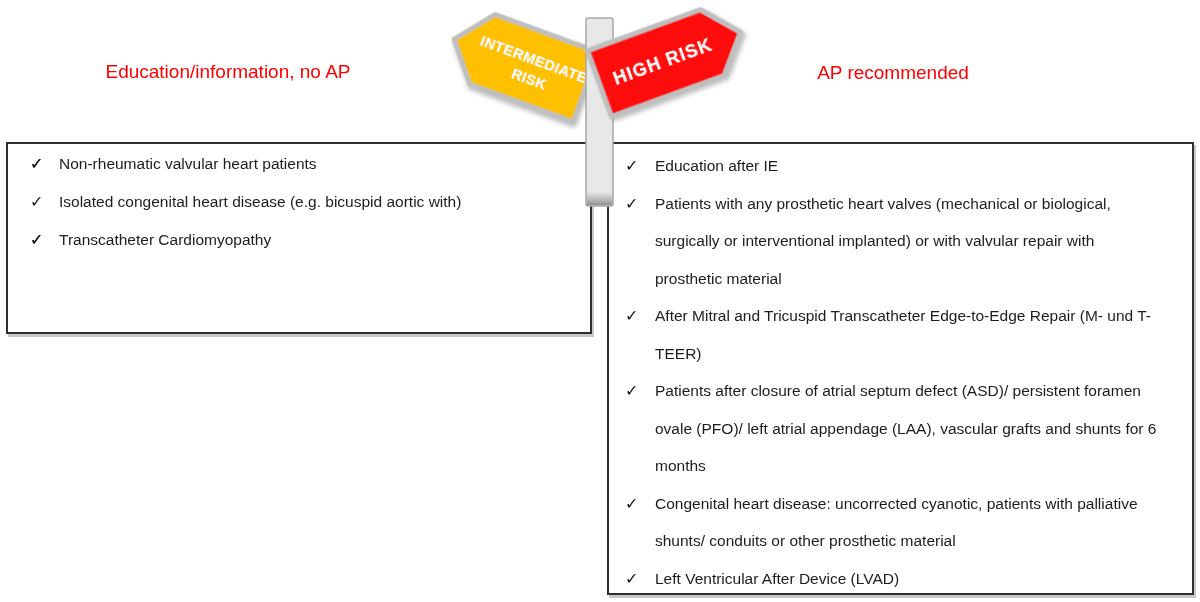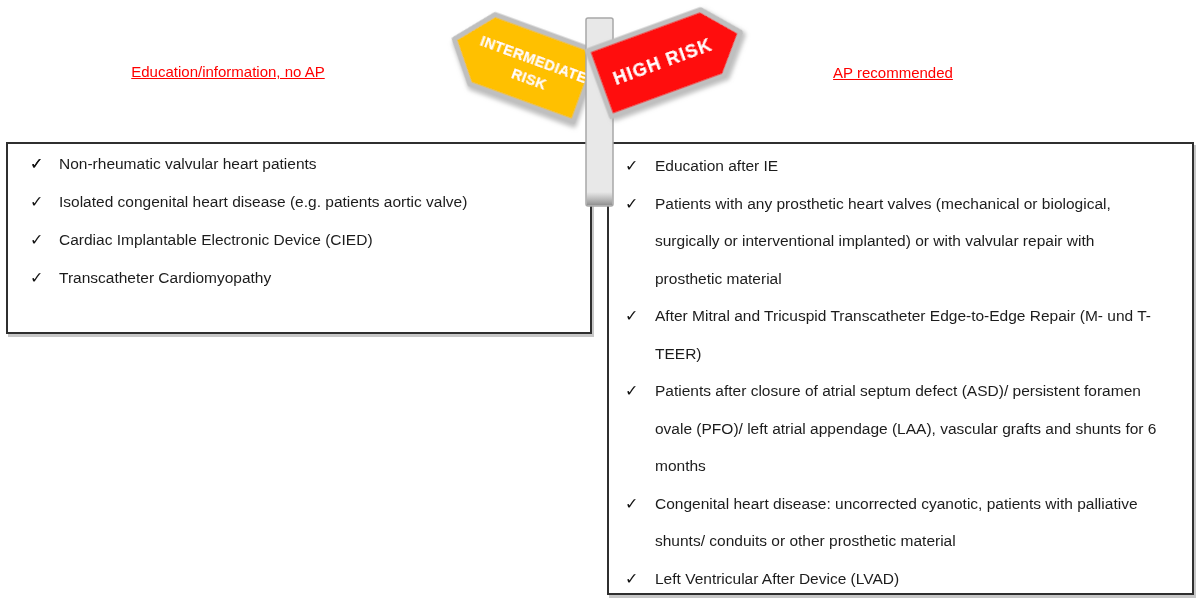--- a/index.html
+++ b/index.html
@@ -5,25 +5,24 @@
   html,body{margin:0;padding:0;}
   body{
     width:1200px;height:602px;
     background:#ffffff;
     font-family:"Liberation Sans", sans-serif;
     position:relative;overflow:hidden;
   }
   .heading{
     position:absolute;
     color:#FF0000;
-    font-size:15px;
+    font-size:19px;
     line-height:26px;
     text-align:center;
     white-space:nowrap;
-    text-decoration:underline;
   }
   .heading-left{left:0;width:456px;top:59px;}
   .heading-right{left:665px;width:456px;top:60px;}
   .box{
     position:absolute;
     background:#ffffff;
     border:2px solid #2f2f2f;
     box-sizing:border-box;
     box-shadow:2px 3px 0 rgba(0,0,0,0.22);
     z-index:1;
@@ -100,25 +99,24 @@
   <ul>
     <li>
       <span class="check">✓</span>
     </li>
     <li>
       <span class="check">✓</span>
       <span>Non-rheumatic valvular heart patients</span>
     </li>
     <li>
       <span class="check">✓</span>
-      <span>Isolated congenital heart disease (e.g. patients aortic valve)</span>
+      <span>Isolated congenital heart disease (e.g. bicuspid aortic with)</span>
     </li>
     <li>
       <span class="check">✓</span>
-      <span>Cardiac Implantable Electronic Device (CIED)</span>
     </li>
     <li>
       <span class="check">✓</span>
       <span>Transcatheter Cardiomyopathy</span>
     </li>
   </ul>
 </div>
 
 <div class="box box-right">
   <ul>

